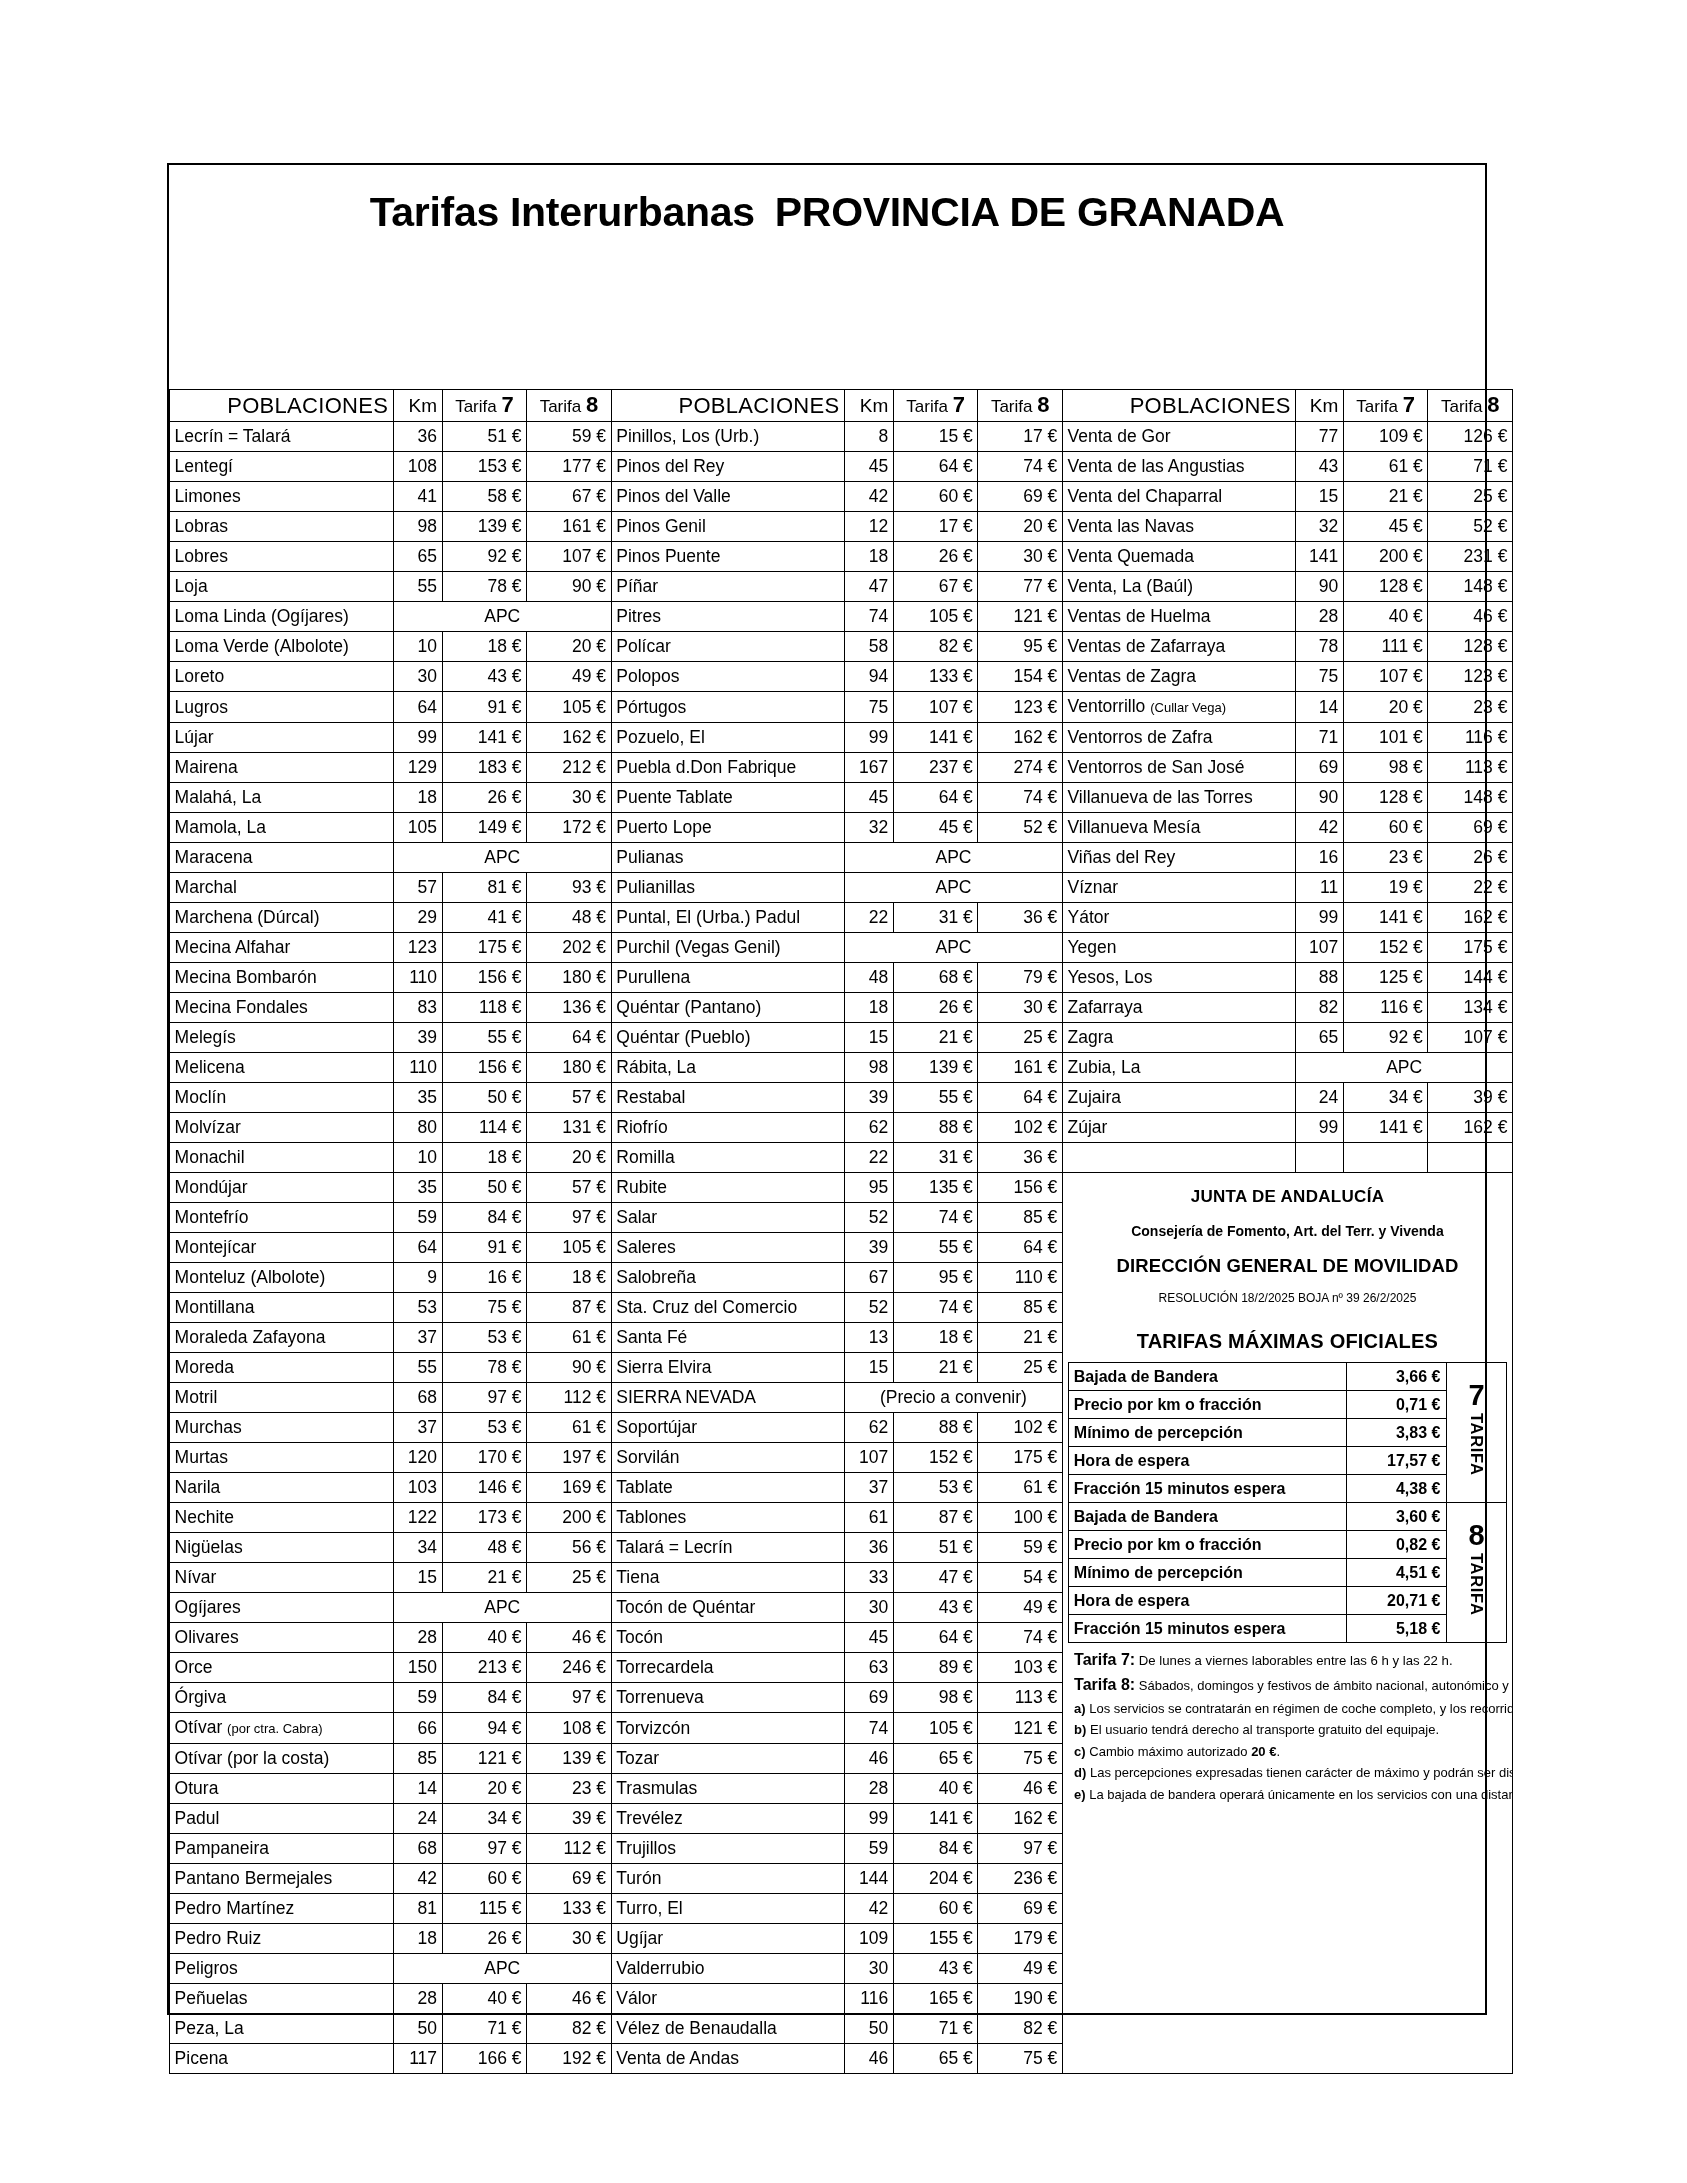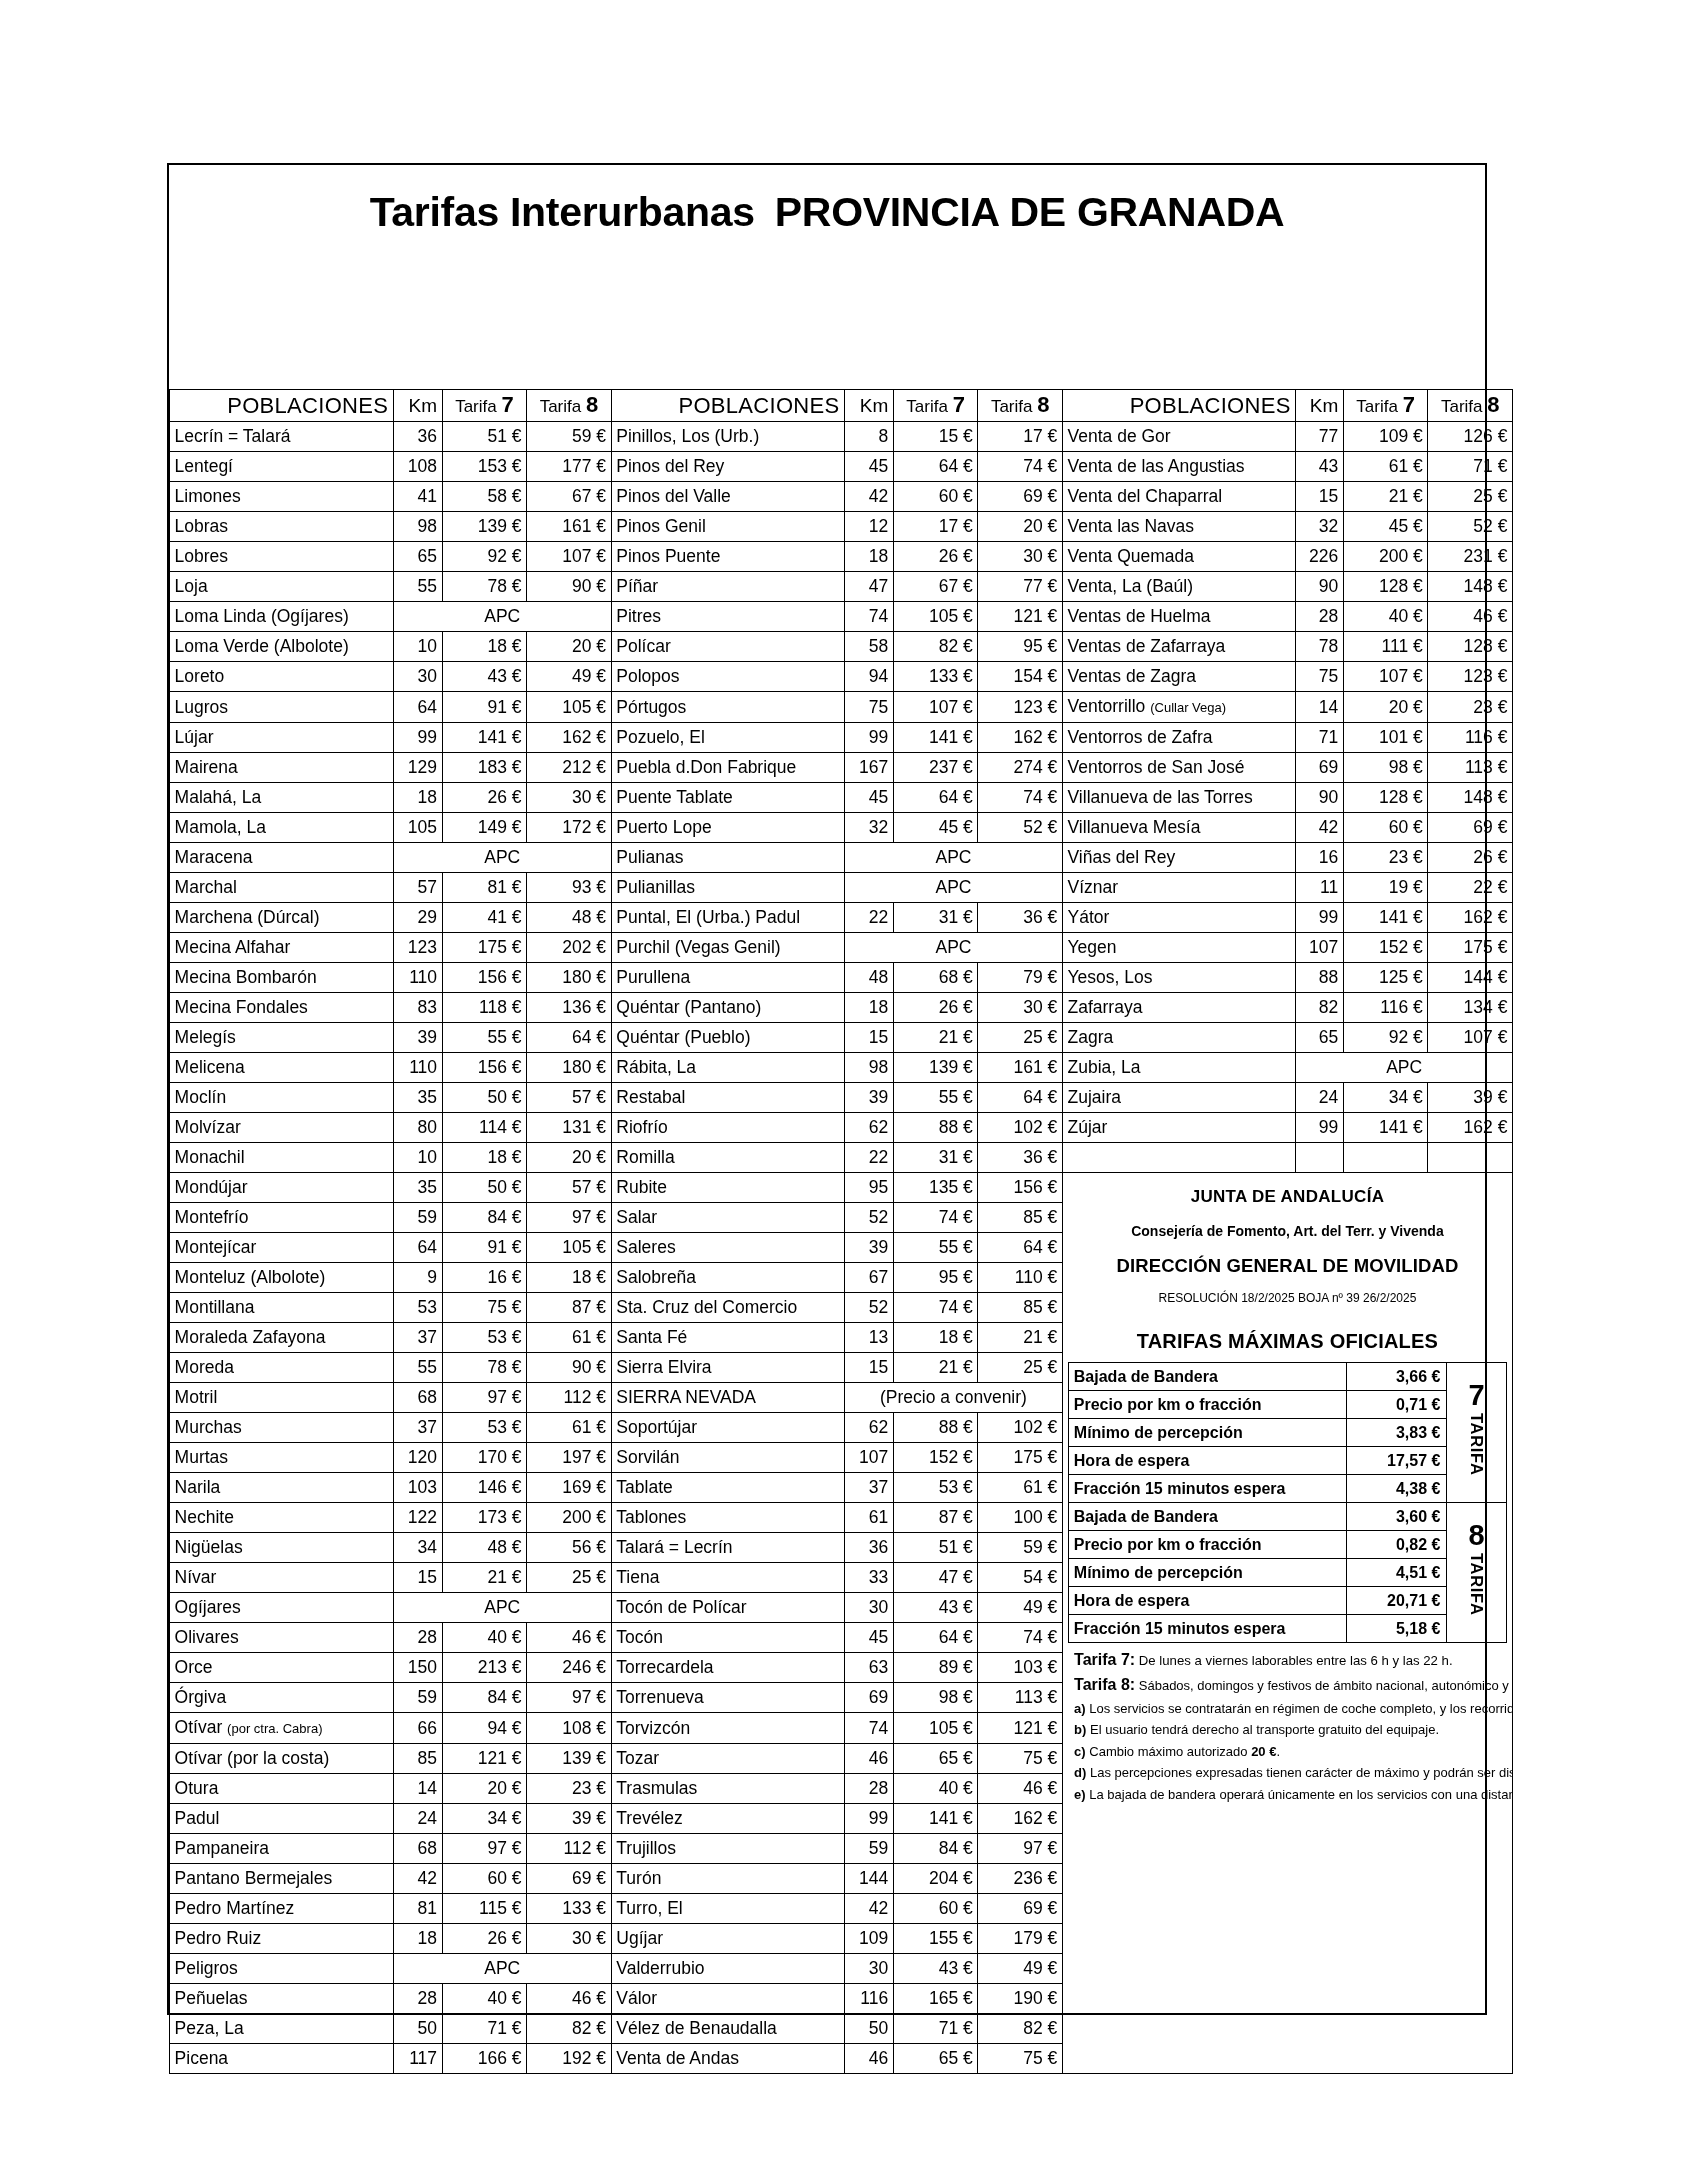--- a/index.html
+++ b/index.html
@@ -224,21 +224,21 @@
           <tr>
             <td class="name">Lobres</td>
             <td class="num">65</td>
             <td class="num">92 €</td>
             <td class="num">107 €</td>
             <td class="name">Pinos Puente</td>
             <td class="num">18</td>
             <td class="num">26 €</td>
             <td class="num">30 €</td>
             <td class="name">Venta Quemada</td>
-            <td class="num">226</td>
+            <td class="num">141</td>
             <td class="num">200 €</td>
             <td class="num">231 €</td>
           </tr>
           <tr>
             <td class="name">Loja</td>
             <td class="num">55</td>
             <td class="num">78 €</td>
             <td class="num">90 €</td>
             <td class="name">Píñar</td>
             <td class="num">47</td>
@@ -706,21 +706,21 @@
             <td class="num">21 €</td>
             <td class="num">25 €</td>
             <td class="name">Tiena</td>
             <td class="num">33</td>
             <td class="num">47 €</td>
             <td class="num">54 €</td>
           </tr>
           <tr>
             <td class="name">Ogíjares</td>
             <td class="apc" colspan="3">APC</td>
-            <td class="name">Tocón de Polícar</td>
+            <td class="name">Tocón de Quéntar</td>
             <td class="num">30</td>
             <td class="num">43 €</td>
             <td class="num">49 €</td>
           </tr>
           <tr>
             <td class="name">Olivares</td>
             <td class="num">28</td>
             <td class="num">40 €</td>
             <td class="num">46 €</td>
             <td class="name">Tocón</td>

